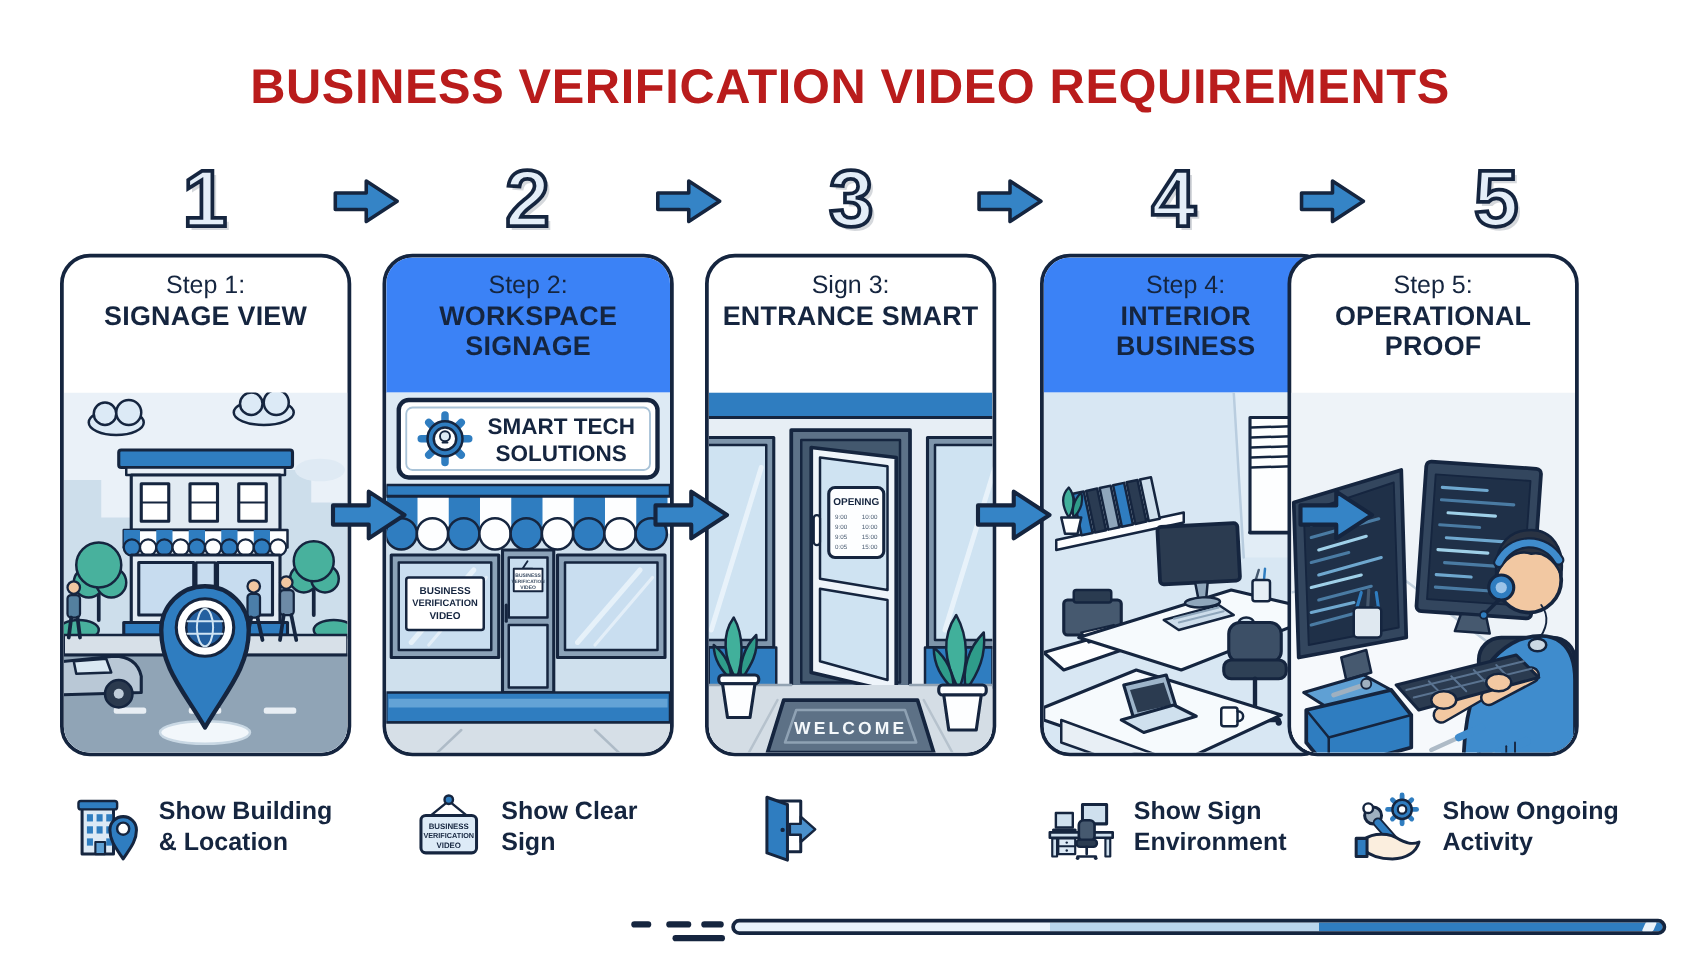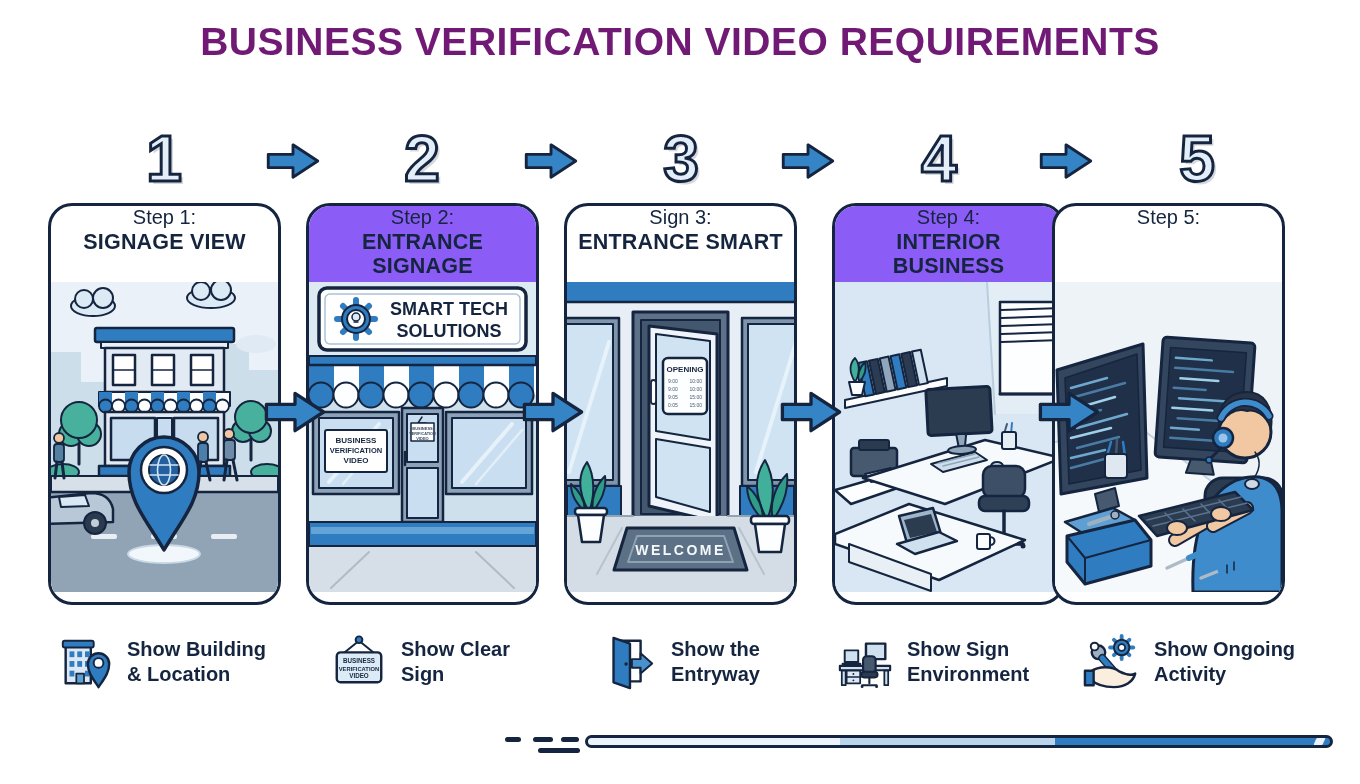--- a/index.html
+++ b/index.html
@@ -1,26 +1,26 @@
 <!DOCTYPE html>
 <html><head>
 <meta charset="utf-8">
 <style>
   html,body{margin:0;padding:0;background:#fff;}
   #canvas{position:relative;width:1360px;height:784px;background:#fff;overflow:hidden;
           font-family:"Liberation Sans",sans-serif;color:#15253f;}
-  .title{position:absolute;top:20px;left:0;width:100%;text-align:center;
-         font-size:39px;font-weight:800;letter-spacing:.5px;color:#701a75;}
+  .title{position:absolute;top:48px;left:0;width:100%;text-align:center;
+         font-size:39px;font-weight:800;letter-spacing:.5px;color:#b91c1c;}
   .num{position:absolute;top:122px;width:80px;text-align:center;font-size:64px;font-weight:800;
        color:#e4eef8;-webkit-text-stroke:3px #15253f;text-shadow:3px 3px 0 rgba(21,37,63,.18);}
   .arrow{position:absolute;}
   .card{position:absolute;top:203px;width:227px;height:396px;border:3px solid #15253f;
         border-radius:24px;background:#fff;overflow:hidden;}
-  .card-head{height:76px;text-align:center;box-sizing:border-box;}
-  .card-head.lt{background:#8b5cf6;}
+  .card-head{height:108px;text-align:center;padding-top:11px;box-sizing:border-box;}
+  .card-head.lt{background:#3b82f6;}
   .step-label{font-size:20px;font-weight:400;}
   .step-title{font-size:21.5px;font-weight:800;line-height:1.12;letter-spacing:.2px;padding:1px 6px 0;}
   .card-art{display:block;width:227px;height:310px;}
   svg .o{stroke:#15253f;}
   svg *{stroke-linejoin:round;stroke-linecap:round;}
   svg text{font-family:"Liberation Sans",sans-serif;}
   .fitem{position:absolute;top:633px;display:flex;align-items:center;gap:13px;}
   .fcap{font-size:20px;font-weight:700;line-height:1.25;color:#15253f;}
   .dash{position:absolute;background:#15253f;height:5px;border-radius:3px;}
   .pbar{position:absolute;left:585px;top:735px;width:748px;height:13px;border:3px solid #15253f;
@@ -167,21 +167,21 @@
         <ellipse cx="113" cy="188" rx="6.5" ry="15" fill="none" stroke="#cfe4f4" stroke-width="1.6"></ellipse>
         <line x1="99" y1="183" x2="127" y2="183" stroke="#cfe4f4" stroke-width="1.6"></line>
         <line x1="99" y1="193" x2="127" y2="193" stroke="#cfe4f4" stroke-width="1.6"></line>
       </g>
     </svg>
   </div>
 
   <div class="card" style="left:306px">
     <div class="card-head lt">
       <div class="step-label">Step 2:</div>
-      <div class="step-title">ENTRANCE SIGNAGE</div>
+      <div class="step-title">WORKSPACE SIGNAGE</div>
     </div>
     <svg class="card-art" viewBox="0 0 227 310">
       <rect x="0" y="0" width="227" height="100" fill="#ddeaf4"></rect>
       <rect x="0" y="100" width="227" height="164" fill="#cfe0ed"></rect>
       <g>
         <rect x="10" y="6" width="207" height="62" rx="8" fill="#fff" stroke="#15253f" stroke-width="3.5"></rect>
         <rect x="16" y="12" width="195" height="50" rx="5" fill="none" stroke="#a9c3d8" stroke-width="1.5"></rect>
         <g>
           <g stroke="#2f7dc0" stroke-width="6">
             <line x1="47" y1="18" x2="47" y2="24"></line>
@@ -408,23 +408,24 @@
           <polygon points="62,262 104,250 122,259 80,272" fill="#cfe0ee" stroke="#15253f" stroke-width="2.5"></polygon>
         </g>
         <g>
           <rect x="142" y="252" width="13" height="15" rx="2" fill="#fdfeff" stroke="#15253f" stroke-width="2"></rect>
           <path d="M155 255 C161 255 161 263 155 263" fill="none" stroke="#15253f" stroke-width="2"></path>
         </g>
       </g>
     </svg>
   </div>
 
-  <div class="card" style="left:1052px">
+  <div class="card" style="left:1030px">
     <div class="card-head">
       <div class="step-label">Step 5:</div>
+      <div class="step-title">OPERATIONAL PROOF</div>
     </div>
     <svg class="card-art" viewBox="0 0 227 310">
       <rect x="0" y="0" width="227" height="310" fill="#eef3f8"></rect>
       <polygon points="0,160 80,142 227,252 227,310 0,310" fill="#f6f9fc"></polygon>
       <polyline points="0,160 80,142 227,252" fill="none" stroke="#c4d2de" stroke-width="2"></polyline>
       <g>
         <polygon points="2,88 88,62 92,196 6,212" fill="#33465e" stroke="#15253f" stroke-width="3"></polygon>
         <polygon points="10,96 82,72 86,188 14,202" fill="#1f3048" stroke="#15253f" stroke-width="1.5"></polygon>
         <g stroke-width="2.5">
           <line x1="16" y1="106" x2="52" y2="96" stroke="#6fa8cf"></line>
@@ -565,24 +566,20 @@
     </div>
   </div>
 
   <div class="fitem" style="left:600px">
     <svg width="58" height="58" viewBox="0 0 60 60">
       <rect x="16" y="8" width="26" height="42" fill="#fff" stroke="#15253f" stroke-width="2.5"></rect>
       <polygon points="14,5 31,11 31,57 14,51" fill="#2f7dc0" stroke="#15253f" stroke-width="2.5"></polygon>
       <circle cx="27" cy="32" r="1.8" fill="#15253f"></circle>
       <polygon points="33,27 42,27 42,21 54,31.5 42,42 42,36 33,36" fill="#4a90cc" stroke="#15253f" stroke-width="2"></polygon>
     </svg>
-    <div class="fcap">
-      <div>Show the</div>
-      <div>Entryway</div>
-    </div>
   </div>
 
   <div class="fitem" style="left:836px">
     <svg width="58" height="58" viewBox="0 0 60 60">
       <rect x="31" y="11" width="20" height="16" fill="#cfe0ee" stroke="#15253f" stroke-width="2.5"></rect>
       <rect x="9" y="18" width="14" height="12" fill="#cfe0ee" stroke="#15253f" stroke-width="2"></rect>
       <line x1="7" y1="32" x2="25" y2="32" stroke="#15253f" stroke-width="2.5"></line>
       <rect x="4" y="34" width="52" height="4.5" fill="#cfe0ee" stroke="#15253f" stroke-width="2.2"></rect>
       <rect x="6" y="39" width="4" height="15" fill="#cfe0ee" stroke="#15253f" stroke-width="1.8"></rect>
       <rect x="50" y="39" width="4" height="15" fill="#cfe0ee" stroke="#15253f" stroke-width="1.8"></rect>

